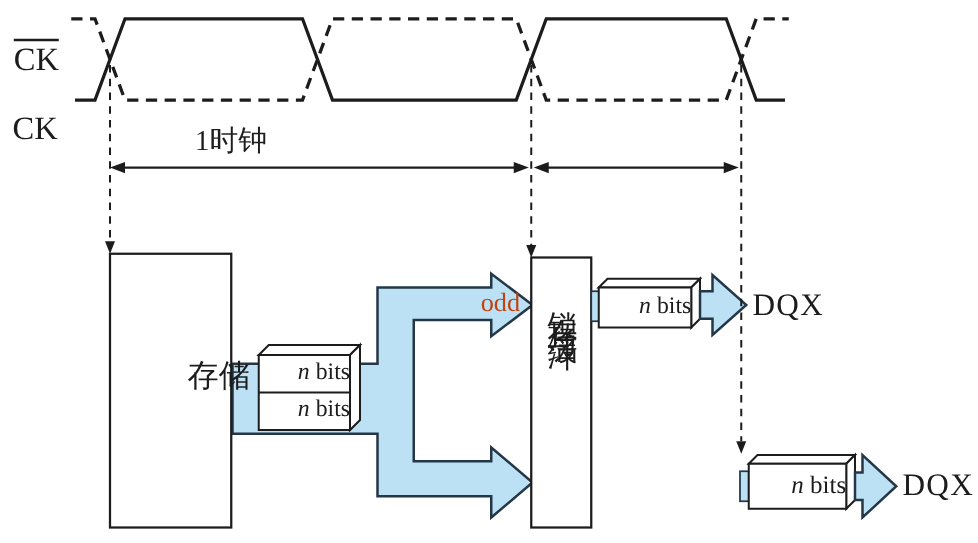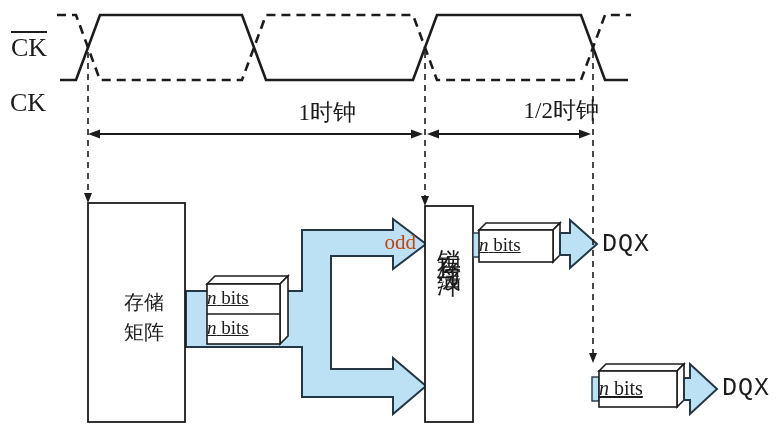--- a/index.html
+++ b/index.html
@@ -2,34 +2,34 @@
 <html><head>
 <meta charset="utf-8">
 <style>
   html,body{margin:0;padding:0;background:#ffffff;}
   #stage{
     position:relative;width:782px;height:434px;background:#ffffff;overflow:hidden;
     font-family:"Liberation Serif","DejaVu Serif",serif;color:#1c1c1c;
   }
   #diagram-svg{position:absolute;left:0;top:0;}
   .txt{position:absolute;white-space:nowrap;line-height:1.1;}
-  .center{text-align:right;}
+  .center{text-align:left;}
   .right{text-align:right;}
   .sig{font-size:26px;margin-top:23px;}
   .overline-span{display:inline-block;border-top:2.4px solid #1c1c1c;padding-top:1px;}
   .clk-label{font-size:23px;width:200px;}
-  .mem-label{font-size:20px;width:112px;line-height:30px;text-align:center;}
+  .mem-label{font-size:25px;width:112px;line-height:30px;text-align:right;}
   .latch-label{
     font-size:24px;writing-mode:vertical-rl;text-orientation:upright;
     letter-spacing:6px;line-height:26px;
   }
-  .nbits{font-size:19px;text-align:left;text-decoration:underline;}
+  .nbits{font-size:19px;text-align:right;}
   .nbits .it{font-style:italic;}
   .oddeven{font-size:21px;color:#c2410c;}
-  .dqx{font-size:25px;letter-spacing:1px;font-family:Liberation Mono, monospace;}
+  .dqx{font-size:25px;letter-spacing:1px;}
 </style>
 </head>
 <body>
 
 <div id="stage">
 
   <svg id="diagram-svg" width="782" height="434" viewBox="0 0 782 434">
 
     <path d="M302,230 H393 V219 L426,244 L393,269 V256 H331 V369 H393 V358 L426,386 L393,414 V397 H302 V347 H186 V291 H302 Z" fill="#bce1f5" stroke="#243746" stroke-width="2" stroke-linejoin="miter"></path>
 
@@ -87,25 +87,23 @@
       <polygon points="591,134 579,129.5 579,138.5" fill="#1c1c1c"></polygon>
     </g>
   </svg>
 
   <div class="txt sig" style="left:11px;top:8px;">
     <span class="overline-span">CK</span>
   </div>
   <div class="txt sig" style="left:10px;top:66px;">CK</div>
 
   <div class="txt clk-label center" style="left:156px;top:100px;">1时钟</div>
-  <div class="txt clk-label center" style="left:399px;top:98px;">1/2时钟</div>
 
   <div class="txt mem-label" style="left:88px;top:287px;">
     <div>存储</div>
-    <div>矩阵</div>
   </div>
 
   <div class="txt nbits" style="left:207px;top:288px;width:73px;">
     <span class="it">n</span> <span>bits</span>
   </div>
   <div class="txt nbits" style="left:207px;top:318px;width:73px;">
     <span class="it">n</span> <span>bits</span>
   </div>
 
   <div class="txt oddeven right" style="left:330px;top:231px;width:86px;">odd</div>

